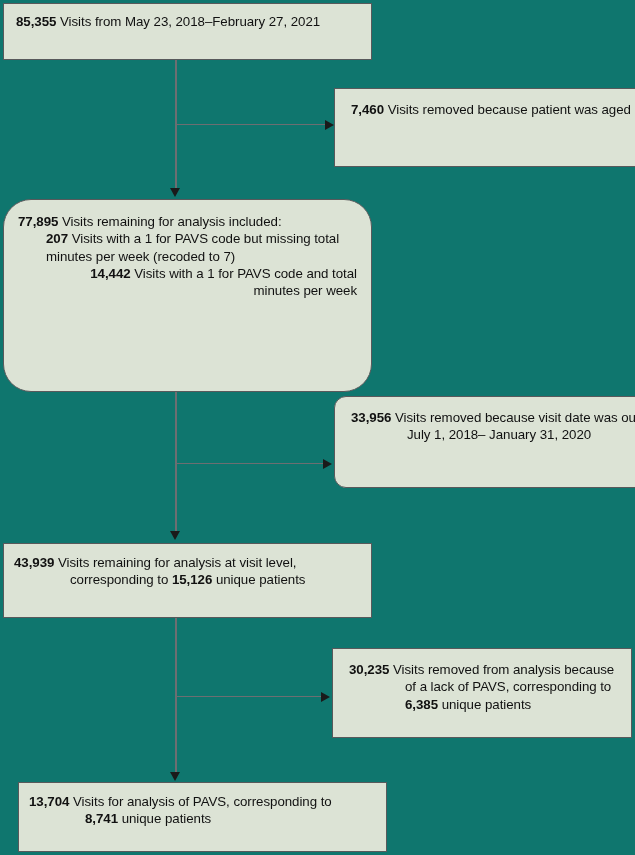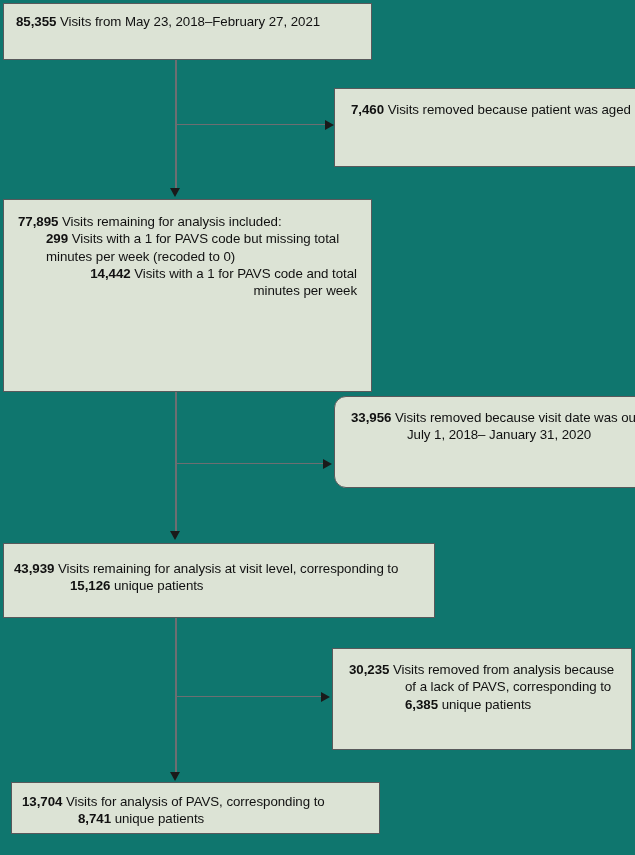--- a/index.html
+++ b/index.html
@@ -97,56 +97,56 @@
     </p>
   </div>
 
   <div class="node box-b" style="left:334px; top:88px; width:358px; height:79px;">
     <p class="node-text hang">
       <span class="num">7,460</span><span> Visits removed because patient</span>
       <span>was aged &lt;21 y</span>
     </p>
   </div>
 
-  <div class="node box-b" style="left:3px; top:199px; width:369px; height:193px; padding:13px 14px 0 14px;">
+  <div class="node box-b" style="left:3px; top:199px; width:369px; height:193px; padding:13px 14px 0 14px;border-radius:28px;">
     <p class="node-text hang" style="padding-left:56px; text-indent:-56px;">
       <span class="num">77,895</span><span> Visits remaining for analysis included:</span>
     </p>
     <p class="node-text" style="margin:0; padding-left:28px;">
-      <span class="num">299</span><span> Visits with a 1 for PAVS code but missing total minutes per week (recoded to 0)</span>
+      <span class="num">207</span><span> Visits with a 1 for PAVS code but missing total minutes per week (recoded to 7)</span>
     </p>
     <p class="node-text" style="margin:0; padding-left:28px;text-align:right;">
       <span class="num">14,442</span><span> Visits with a 1 for PAVS code and total minutes per week</span>
     </p>
   </div>
 
   <div class="node box-b" style="left:334px; top:396px; width:350px; height:92px;border-radius:12px;">
     <p class="node-text hang" style="padding-left:56px; text-indent:-56px;">
       <span class="num">33,956</span><span> Visits removed because visit</span>
       <span>date was outside July 1, 2018–</span>
       <span>January 31, 2020</span>
     </p>
   </div>
 
-  <div class="node box-a" style="left:3px; top:543px; width:432px; height:75px; padding:16px 10px 0 10px;">
+  <div class="node box-a" style="left:3px; top:543px; width:369px; height:75px; padding:10px 10px 0 10px;">
     <p class="node-text hang" style="padding-left:56px; text-indent:-56px;">
       <span class="num">43,939</span><span> Visits remaining for analysis at visit level,</span>
       <span>corresponding to </span><span class="num">15,126</span><span> unique patients</span>
     </p>
   </div>
 
-  <div class="node box-b" style="left:332px; top:648px; width:300px; height:102px;">
+  <div class="node box-b" style="left:332px; top:648px; width:300px; height:90px;">
     <p class="node-text hang" style="padding-left:56px; text-indent:-56px;">
       <span class="num">30,235</span><span> Visits removed from analysis</span>
       <span>because of a lack of PAVS,</span>
       <span>corresponding to </span><span class="num">6,385</span><span> unique</span>
       <span>patients</span>
     </p>
   </div>
 
-  <div class="node box-a" style="left:11px; top:782px; width:369px; height:52px; padding:10px 18px 0 10px;">
+  <div class="node box-a" style="left:18px; top:782px; width:369px; height:70px; padding:10px 18px 0 10px;">
     <p class="node-text hang" style="padding-left:56px; text-indent:-56px;">
       <span class="num">13,704</span><span> Visits for analysis of PAVS, corresponding</span>
       <span>to </span><span class="num">8,741</span><span> unique patients</span>
     </p>
   </div>
 
 </div>
 
 </body></html>

